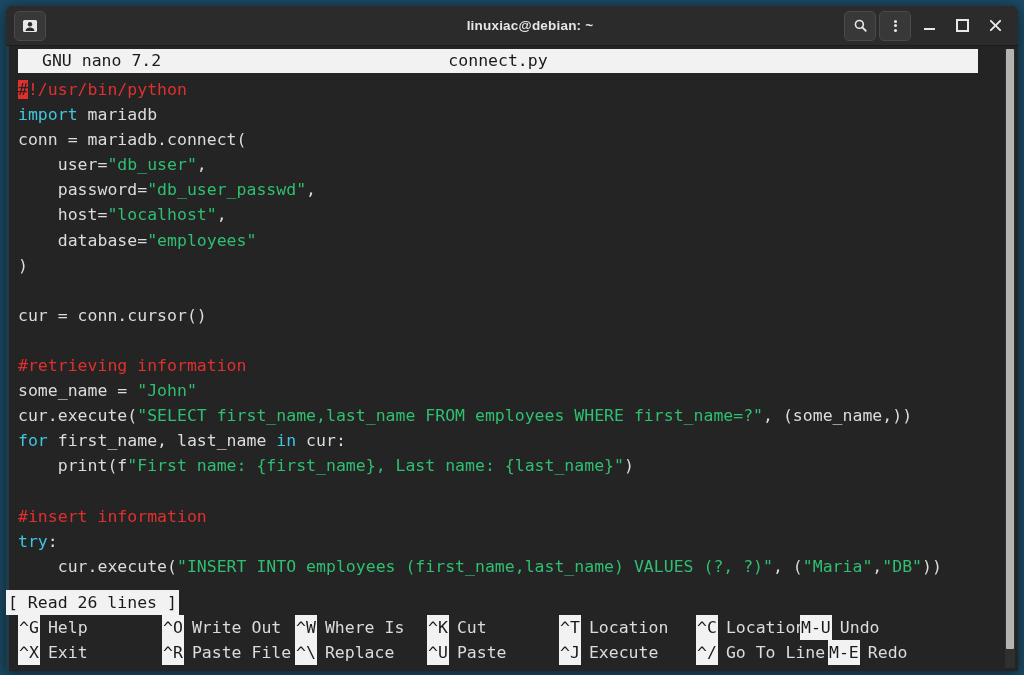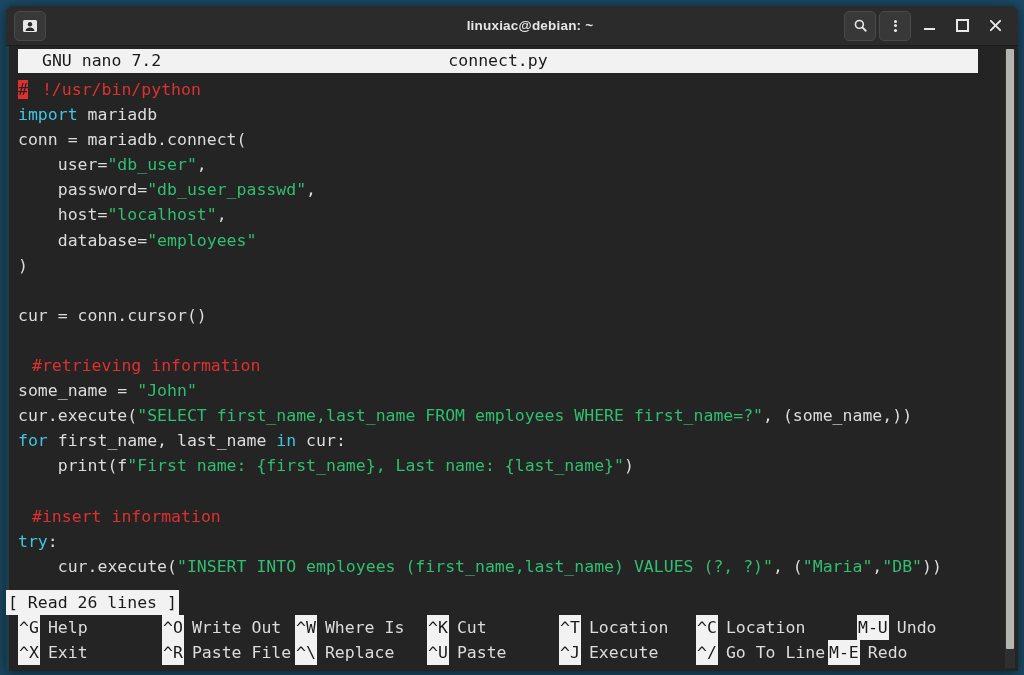--- a/index.html
+++ b/index.html
@@ -125,21 +125,21 @@
     font-size: 16.5px;
     line-height: 25.1px;
     color: #dcdcdc;
     white-space: pre;
     font-family: "DejaVu Sans Mono", monospace;
     letter-spacing: 0px;
     overflow: hidden;
     position: relative;
   }
   .code-line { height: 25.1px; white-space: pre; }
-  .tok-comment { color: #e0302e; margin-left: 14px; }
+  .tok-comment { color: #e0302e; }
   .tok-keyword { color: #3ec7e0; margin-top: 13px; }
   .tok-string  { color: #2fbf71; }
   .tok-plain   { color: #dcdcdc; }
   .cursor-cell {
     background: #e0302e;
     color: #242424;
   }
 
   
   #status-row {
@@ -277,21 +277,21 @@
       </div>
 
       <div id="shortcut-bar">
         <div class="sc-row" id="sc-row-1" style="position: relative;">
             <div class="sc-item" style="position: absolute; left: 0px;"><span class="sc-key">^G</span><span class="sc-label">Help</span></div>
             <div class="sc-item" style="position: absolute; left: 144px;"><span class="sc-key">^O</span><span class="sc-label">Write Out</span></div>
             <div class="sc-item" style="position: absolute; left: 277px;"><span class="sc-key">^W</span><span class="sc-label">Where Is</span></div>
             <div class="sc-item" style="position: absolute; left: 409px;"><span class="sc-key">^K</span><span class="sc-label">Cut</span></div>
             <div class="sc-item" style="position: absolute; left: 541px;"><span class="sc-key">^T</span><span class="sc-label">Location</span></div>
             <div class="sc-item" style="position: absolute; left: 678px;"><span class="sc-key">^C</span><span class="sc-label">Location</span></div>
-            <div class="sc-item" style="position: absolute; left: 839px;"><span class="sc-key">M-U</span><span class="sc-label">Undo</span></div>
+            <div class="sc-item" style="position: absolute; left: 782px;"><span class="sc-key">M-U</span><span class="sc-label">Undo</span></div>
           </div>
         <div class="sc-row" id="sc-row-2" style="position: relative;">
             <div class="sc-item" style="position: absolute; left: 0px;"><span class="sc-key">^X</span><span class="sc-label">Exit</span></div>
             <div class="sc-item" style="position: absolute; left: 144px;"><span class="sc-key">^R</span><span class="sc-label">Paste File</span></div>
             <div class="sc-item" style="position: absolute; left: 277px;"><span class="sc-key">^\</span><span class="sc-label">Replace</span></div>
             <div class="sc-item" style="position: absolute; left: 409px;"><span class="sc-key">^U</span><span class="sc-label">Paste</span></div>
             <div class="sc-item" style="position: absolute; left: 541px;"><span class="sc-key">^J</span><span class="sc-label">Execute</span></div>
             <div class="sc-item" style="position: absolute; left: 678px;"><span class="sc-key">^/</span><span class="sc-label">Go To Line</span></div>
             <div class="sc-item" style="position: absolute; left: 810px;"><span class="sc-key">M-E</span><span class="sc-label">Redo</span></div>
           </div>

